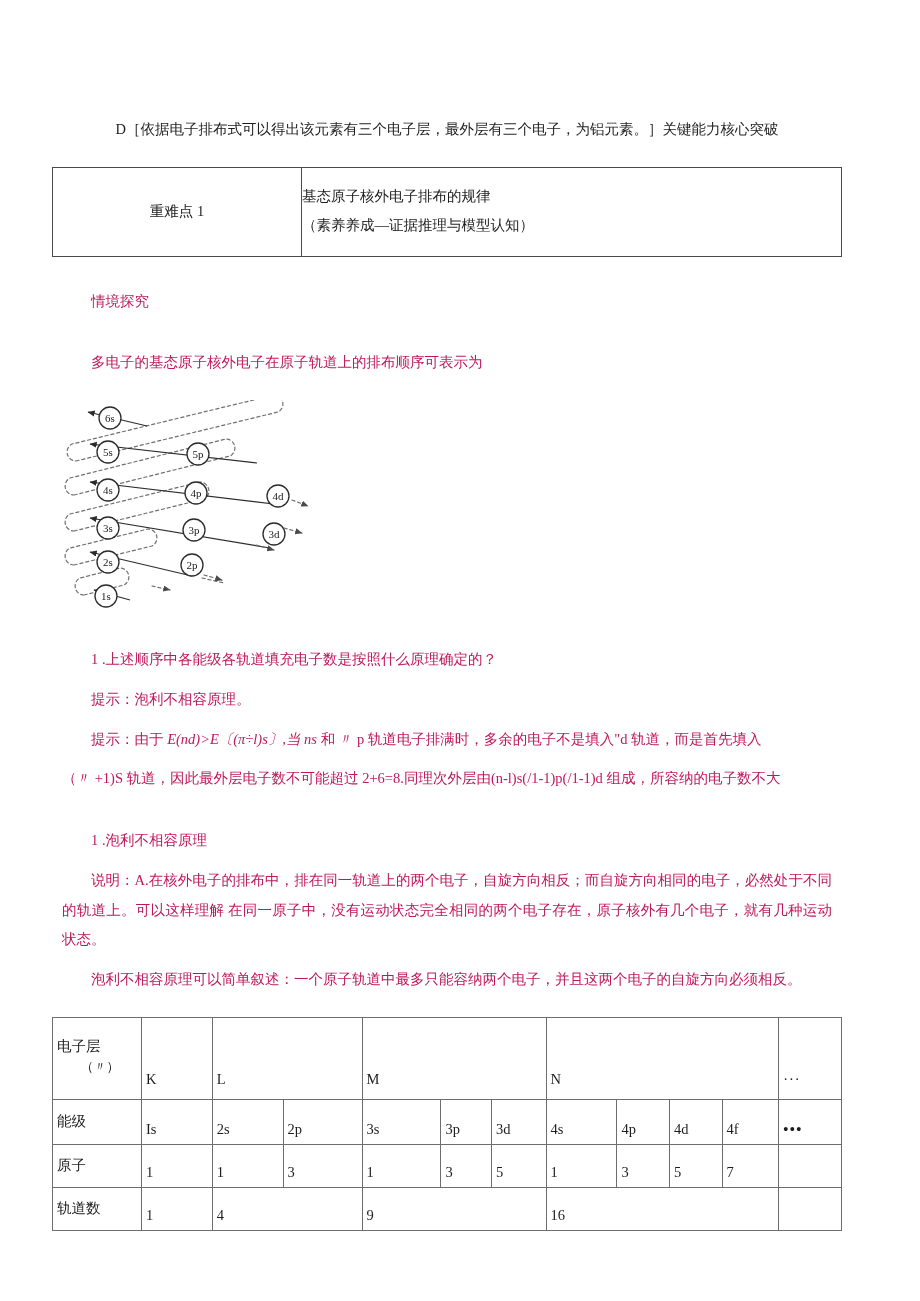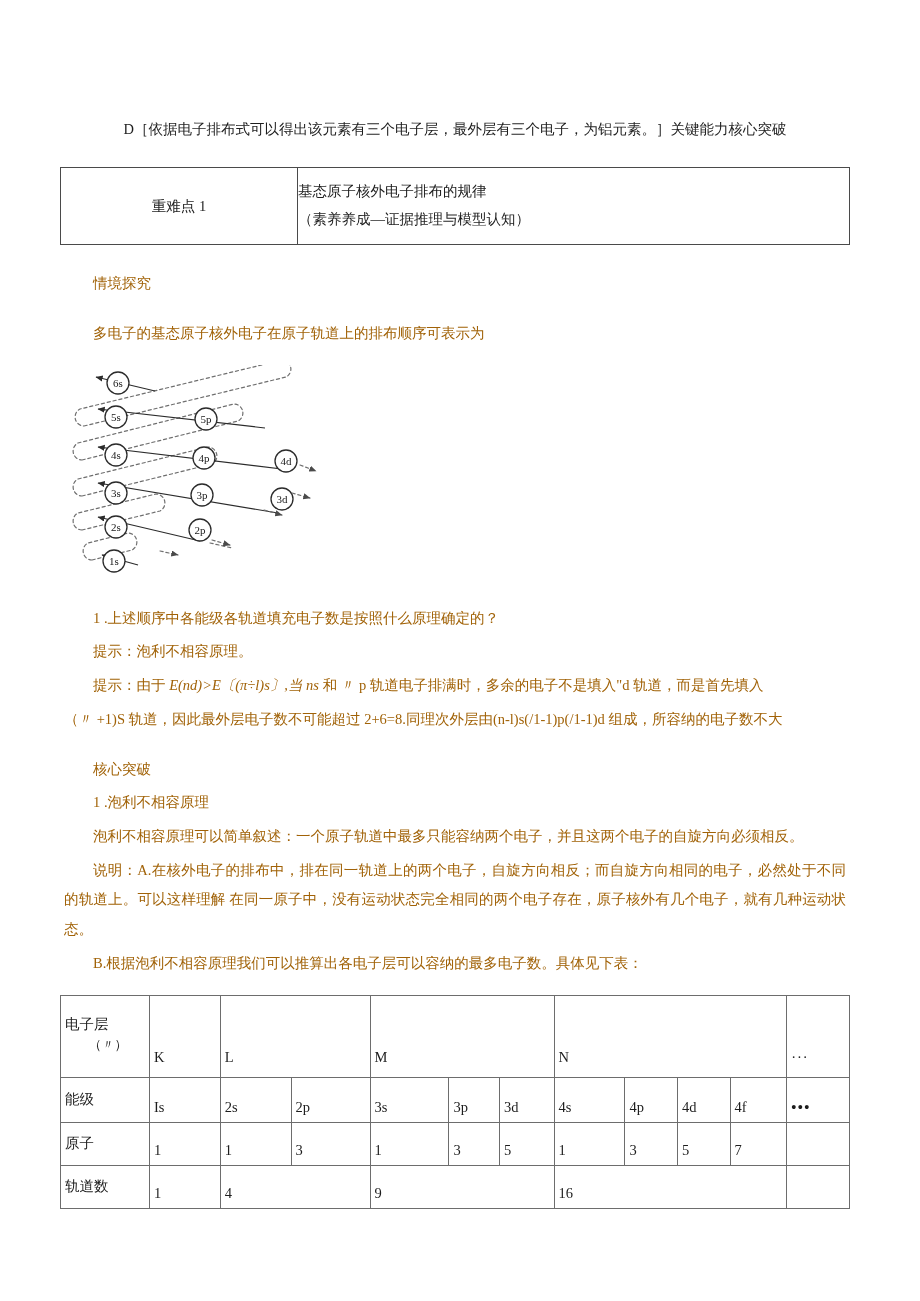--- a/index.html
+++ b/index.html
@@ -14,29 +14,29 @@
   #page {
     position: relative;
     width: 920px;
     height: 1301px;
     margin: 0 auto;
     background: #ffffff;
     overflow: hidden;
   }
   .content {
     position: absolute;
-    left: 60px;
+    left: 52px;
     top: 104px;
     width: 790px;
   }
   .para {
     font-size: 14.5px;
     line-height: 2.05;
-    color: #a16207;
-    margin: 4px;
+    color: #be185d;
+    margin: 10px;
     text-align: justify;
     text-justify: inter-ideograph;
   }
   .indent { text-indent: 2em; }
   .gap-s { height: 12px; }
   .gap-m { height: 20px; }
 
   .lead-line {
     font-size: 14.5px;
     line-height: 1.5;
@@ -48,21 +48,21 @@
   i.ital { }
 
   
   table.tbl {
     border-collapse: collapse;
     width: 790px;
     table-layout: fixed;
   }
   table.tbl td {
     border: 1px solid #4a4a4a;
-    padding: 2px;
+    padding: 8px;
     vertical-align: middle;
     font-size: 14.5px;
     color: #1d1d1d;
   }
   .kd-left {
     width: 232px;
     text-align: center;
     height: 72px;
   }
   .kd-right {
@@ -252,26 +252,24 @@
     <div class="gap-m"></div>
 
     <p class="para indent">1 .上述顺序中各能级各轨道填充电子数是按照什么原理确定的？</p>
     <p class="para indent">提示：泡利不相容原理。</p>
 
     <p class="para indent"><span>提示：由于 </span><i class="ital">E(nd)&gt;E〔(π÷l)s〕,当 </i><i class="ital">ns</i><span> 和 〃 p 轨道电子排满时，多余的电子不是填入"d 轨道，而是首先填入</span></p>
     <p class="para">（〃 +1)S 轨道，因此最外层电子数不可能超过 2+6=8.同理次外层由(n-l)s(/1-1)p(/1-1)d 组成，所容纳的电子数不大</p>
 
     <div class="gap-s"></div>
 
-    <p class="para indent">核心突破</p>
     <p class="para indent">1 .泡利不相容原理</p>
+    <p class="para indent">说明：A.在核外电子的排布中，排在同一轨道上的两个电子，自旋方向相反；而自旋方向相同的电子，必然处于不同的轨道上。可以这样理解 在同一原子中，没有运动状态完全相同的两个电子存在，原子核外有几个电子，就有几种运动状态。</p>
+
     <p class="para indent">泡利不相容原理可以简单叙述：一个原子轨道中最多只能容纳两个电子，并且这两个电子的自旋方向必须相反。</p>
-
-    <p class="para indent">说明：A.在核外电子的排布中，排在同一轨道上的两个电子，自旋方向相反；而自旋方向相同的电子，必然处于不同的轨道上。可以这样理解 在同一原子中，没有运动状态完全相同的两个电子存在，原子核外有几个电子，就有几种运动状态。</p>
-    <p class="para indent">B.根据泡利不相容原理我们可以推算出各电子层可以容纳的最多电子数。具体见下表：</p>
 
     <div class="gap-s"></div>
 
     <table class="shells">
       <colgroup>
         <col style="width:88px">
         <col style="width:70px">
         <col style="width:70px">
         <col style="width:78px">
         <col style="width:78px">

